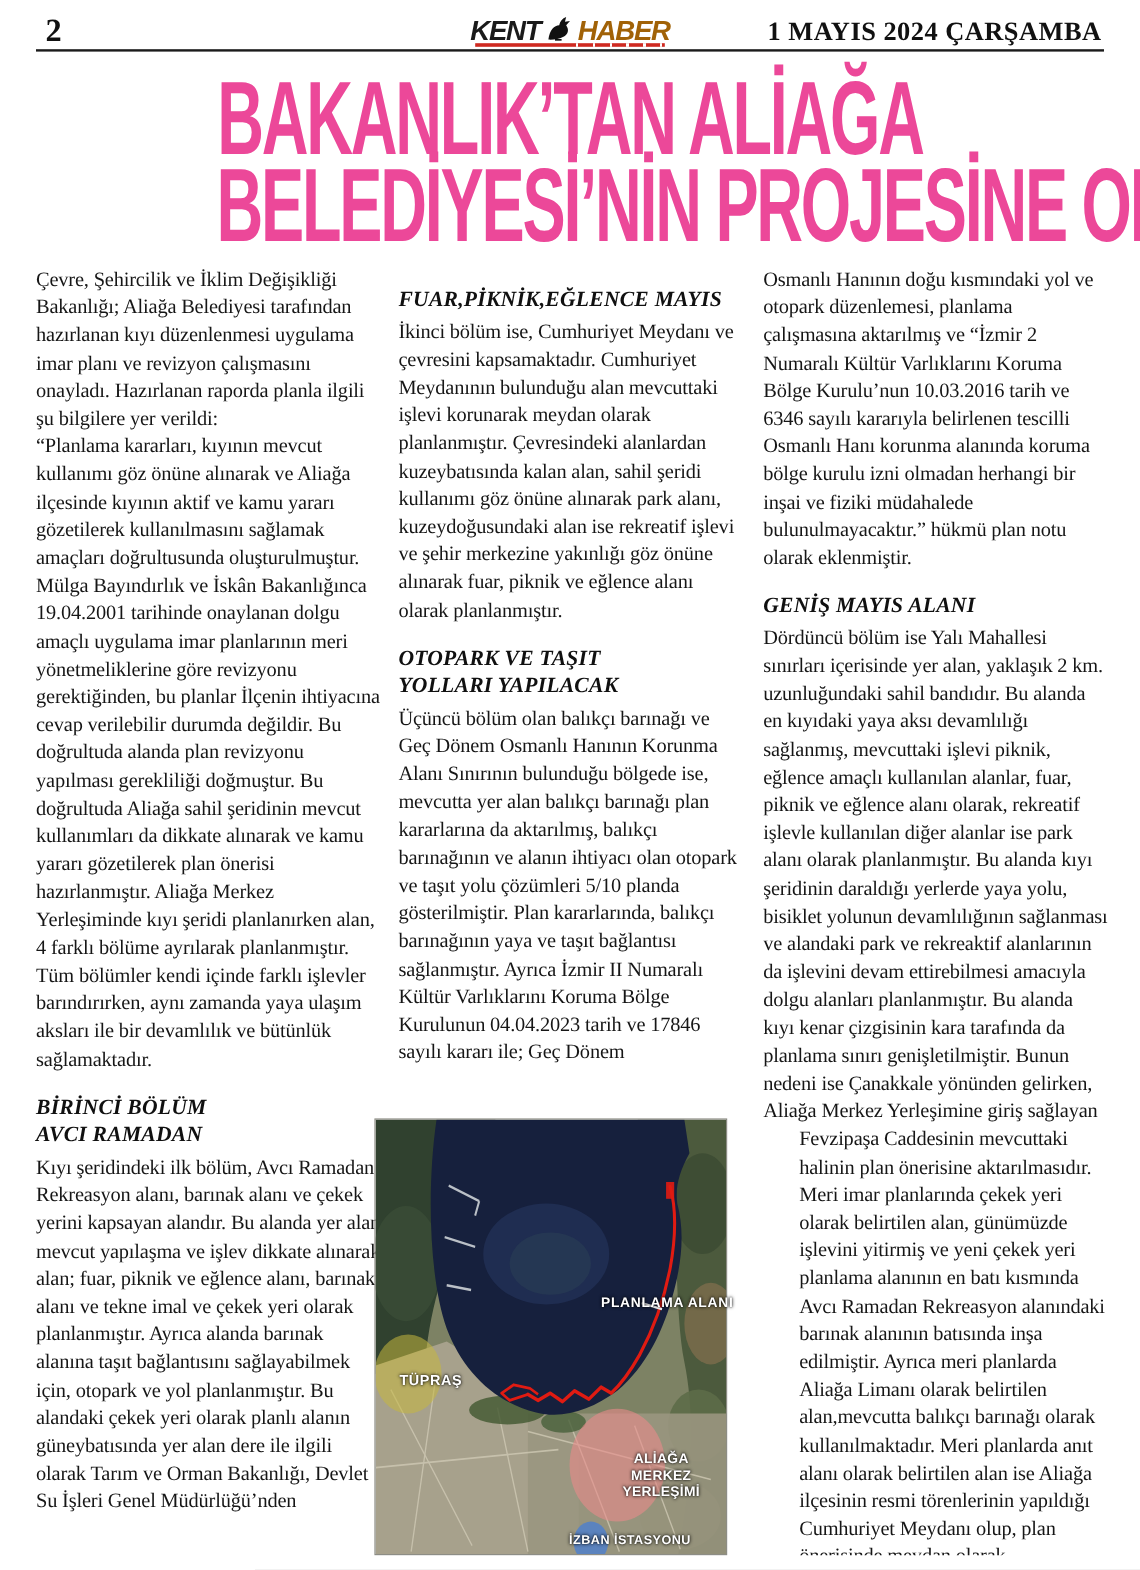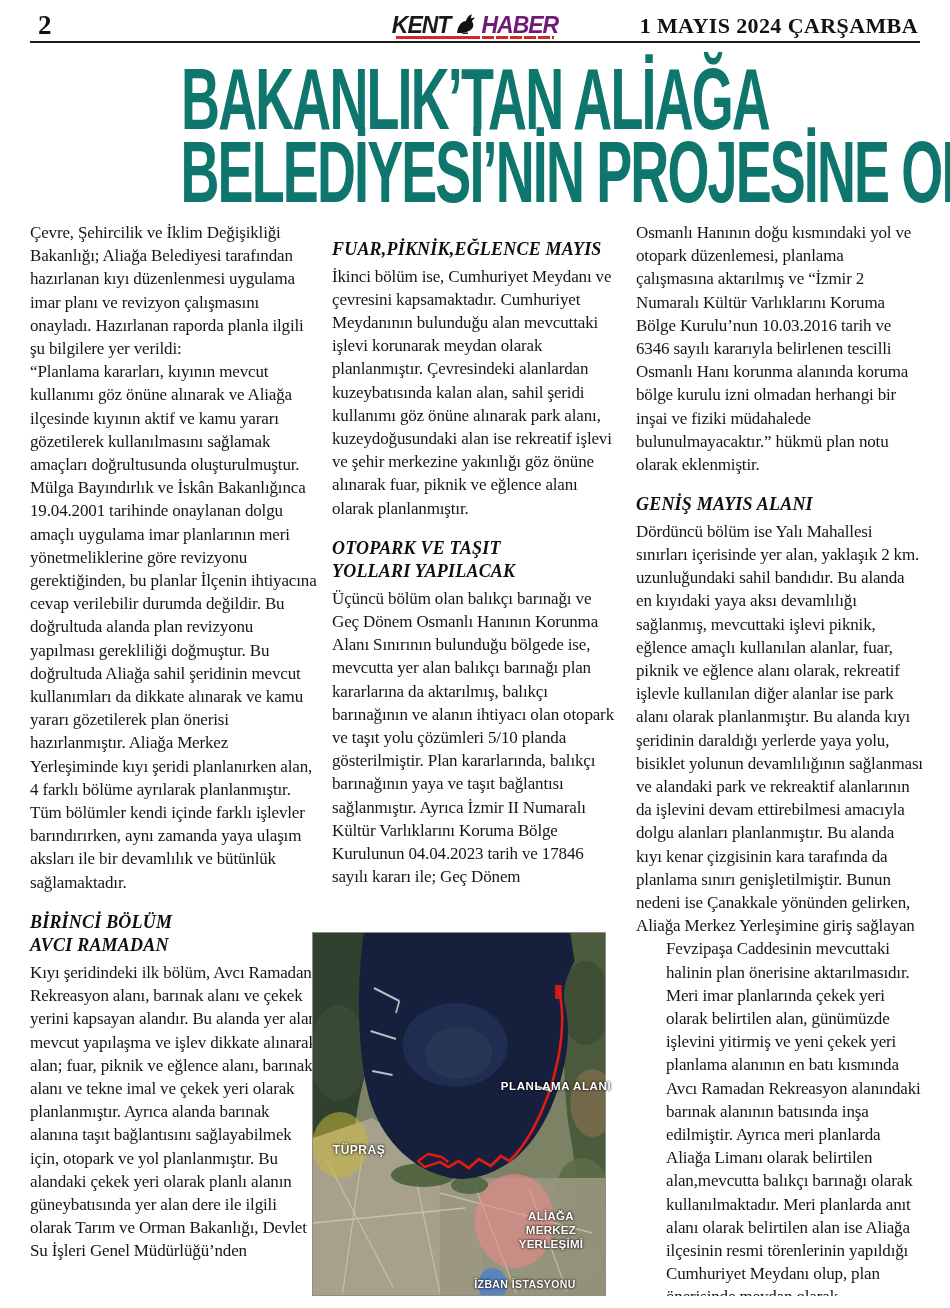--- a/index.html
+++ b/index.html
@@ -11,35 +11,35 @@
   
   .pagenum{position:absolute;left:38px;top:10px;font-size:27px;font-weight:bold;color:#111;}
   .hdr-date{position:absolute;right:32px;top:13px;font-size:22px;font-weight:bold;letter-spacing:.4px;color:#111;}
   .logo{
     position:absolute;left:0;right:0;top:12px;
     display:flex;justify-content:center;align-items:flex-end;gap:1px;
     font-family:"Liberation Sans", sans-serif;font-style:italic;font-weight:bold;
     font-size:23px;letter-spacing:-1px;line-height:1;
   }
   .logo .kent{color:#1a1a1a;}
-  .logo .haber{color:#701a75;}
+  .logo .haber{color:#a16207;}
   .logo-bird{display:inline-block;margin:0 1px -3px 2px;}
   .logo-sub{
     position:absolute;left:0;right:0;top:36px;display:flex;justify-content:center;
   }
   .logo-sub .bar{
     width:158px;height:3px;background:#cf2a21;
   }
   .logo-sub .ticks{
     width:74px;height:3px;margin-left:-74px;
     background:repeating-linear-gradient(90deg,#fff 0 2px,rgba(255,255,255,.0) 2px 14px);
   }
   .rule{position:absolute;left:30px;right:30px;top:41px;height:2px;background:#1b1b1b;}
   
-  .headline{position:absolute;left:0;right:0;top:62px;margin:0;text-align:center;color:#0f766e;
+  .headline{position:absolute;left:0;right:0;top:62px;margin:0;text-align:center;color:#ec4899;
     font-family:"Liberation Sans", sans-serif;font-weight:bold;}
   .headline .hl{
     display:block;font-size:87px;line-height:73px;letter-spacing:-3px;
     transform:scaleX(.62);transform-origin:50% 50%;white-space:nowrap;
   }
   
   .col{position:absolute;top:221px;width:287px;font-size:17px;line-height:23.2px;
        letter-spacing:-.15px;color:#161616;text-align:left;}
   .col-1{left:30px;}
   .col-2{left:332px;height:710px;overflow:hidden;}

